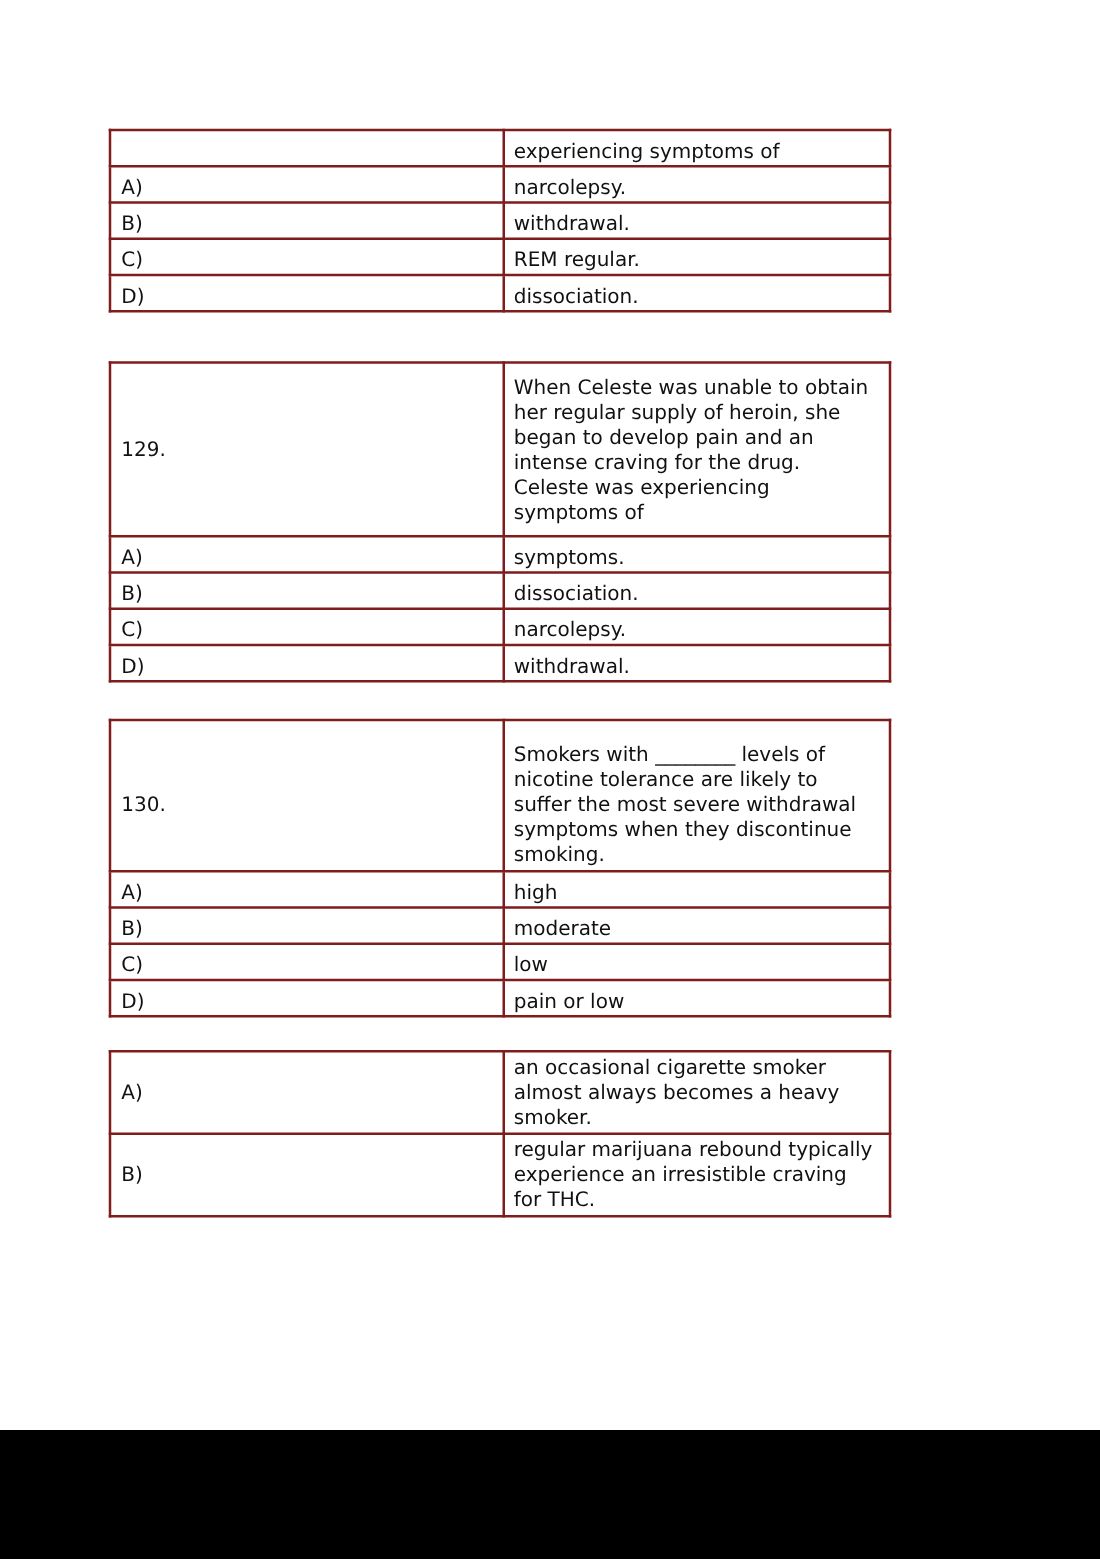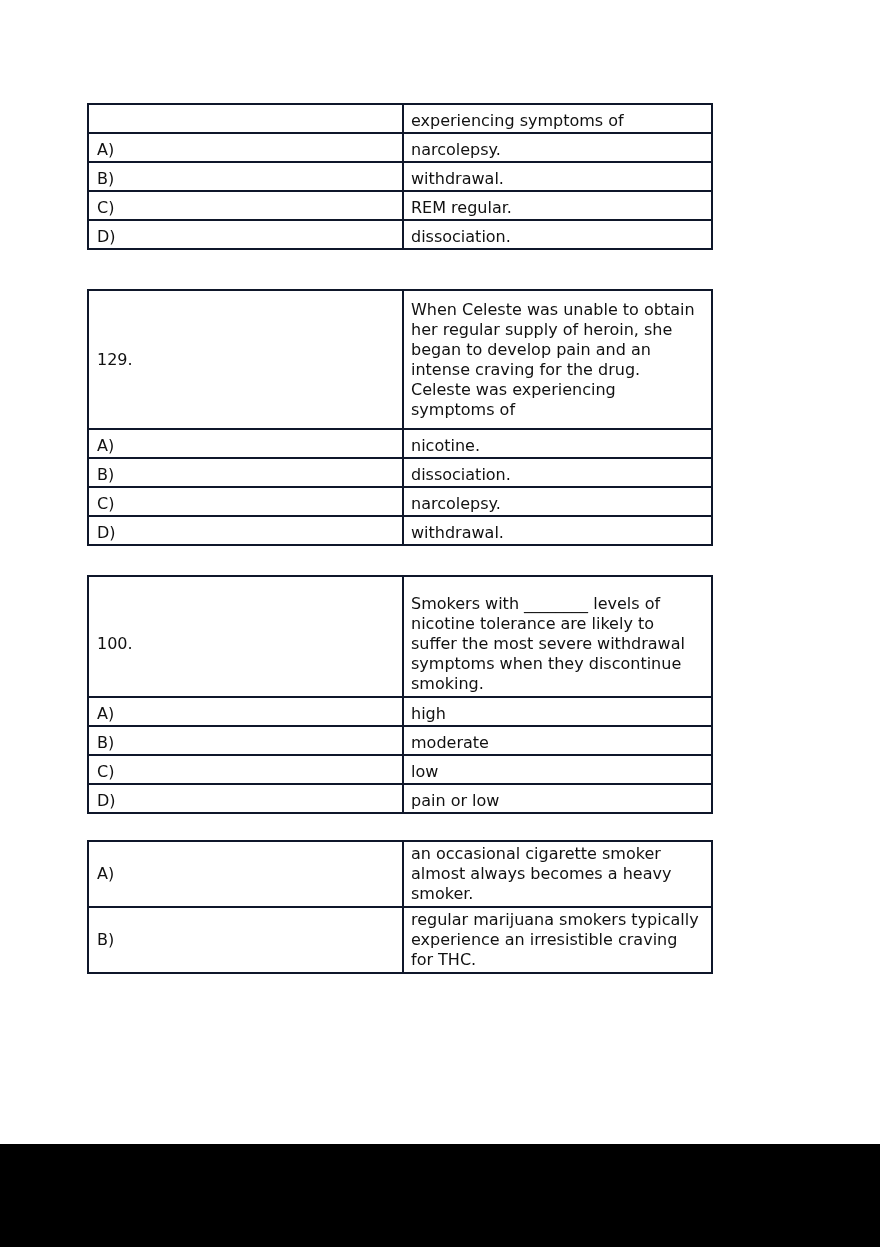--- a/index.html
+++ b/index.html
@@ -33,21 +33,21 @@
       background: #000000;
     }
     table.q {
       position: absolute;
       left: 87px;
       width: 624px;
       border-collapse: collapse;
       table-layout: fixed;
     }
     table.q td {
-      border: 2px solid #0f172a;
+      border: 2px solid #7f1d1d;
       padding: 0 7px;
       line-height: 20px;
       vertical-align: middle;
       box-sizing: border-box;
     }
     table.q td.left {
       width: 315px;
       padding-left: 8px;
     }
     table.q td.num {
@@ -102,41 +102,41 @@
     </table>
 
   <table class="q" id="t2">
     <tbody>
         <tr class="stem">
       <td class="left num">129.</td>
       <td class="right">When Celeste was unable to obtain her regular supply of heroin, she began to develop pain and an intense craving for the drug. Celeste was experiencing symptoms of</td>
     </tr>
     <tr class="opt">
       <td class="left">A)</td>
-      <td class="right">nicotine.</td>
+      <td class="right">symptoms.</td>
     </tr>
     <tr class="opt">
       <td class="left">B)</td>
       <td class="right">dissociation.</td>
     </tr>
     <tr class="opt">
       <td class="left">C)</td>
       <td class="right">narcolepsy.</td>
     </tr>
     <tr class="opt">
       <td class="left">D)</td>
       <td class="right">withdrawal.</td>
     </tr>
   </tbody>
     </table>
 
   <table class="q" id="t3">
     <tbody>
         <tr class="stem">
-      <td class="left num">100.</td>
+      <td class="left num">130.</td>
       <td class="right">Smokers with ________ levels of nicotine tolerance are likely to suffer the most severe withdrawal symptoms when they discontinue smoking.</td>
     </tr>
     <tr class="opt">
       <td class="left">A)</td>
       <td class="right">high</td>
     </tr>
     <tr class="opt">
       <td class="left">B)</td>
       <td class="right">moderate</td>
     </tr>
@@ -152,20 +152,20 @@
     </table>
 
   <table class="q" id="t4">
     <tbody>
     <tr class="opt-tall">
       <td class="left">A)</td>
       <td class="right">an occasional cigarette smoker almost always becomes a heavy smoker.</td>
     </tr>
     <tr class="opt-tall">
       <td class="left">B)</td>
-      <td class="right">regular marijuana smokers typically experience an irresistible craving for THC.</td>
+      <td class="right">regular marijuana rebound typically experience an irresistible craving for THC.</td>
     </tr>
   </tbody>
     </table>
 
 </div>
 
 <div class="bottom-bar"></div>
 
 </body></html>

